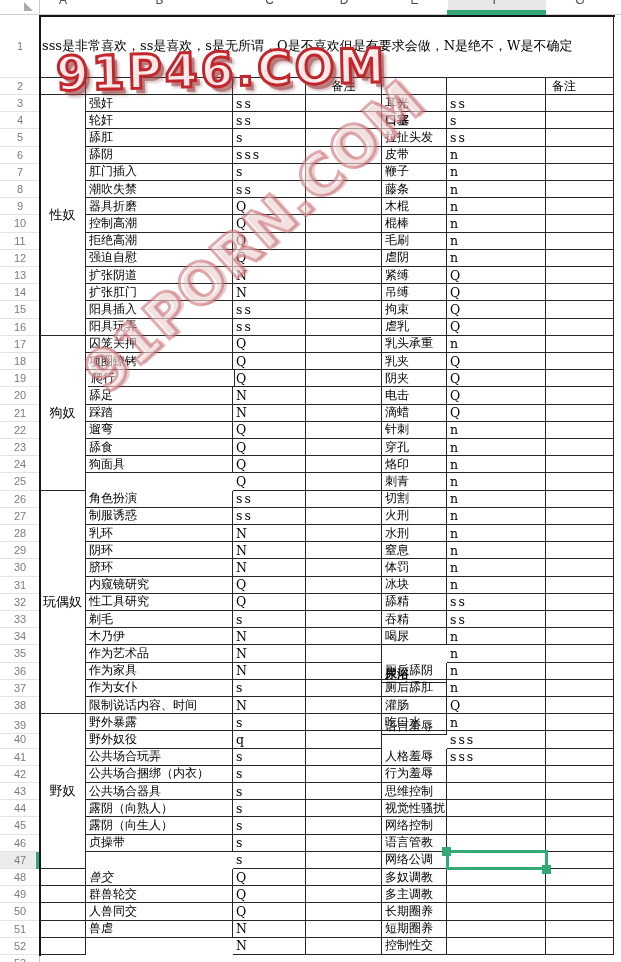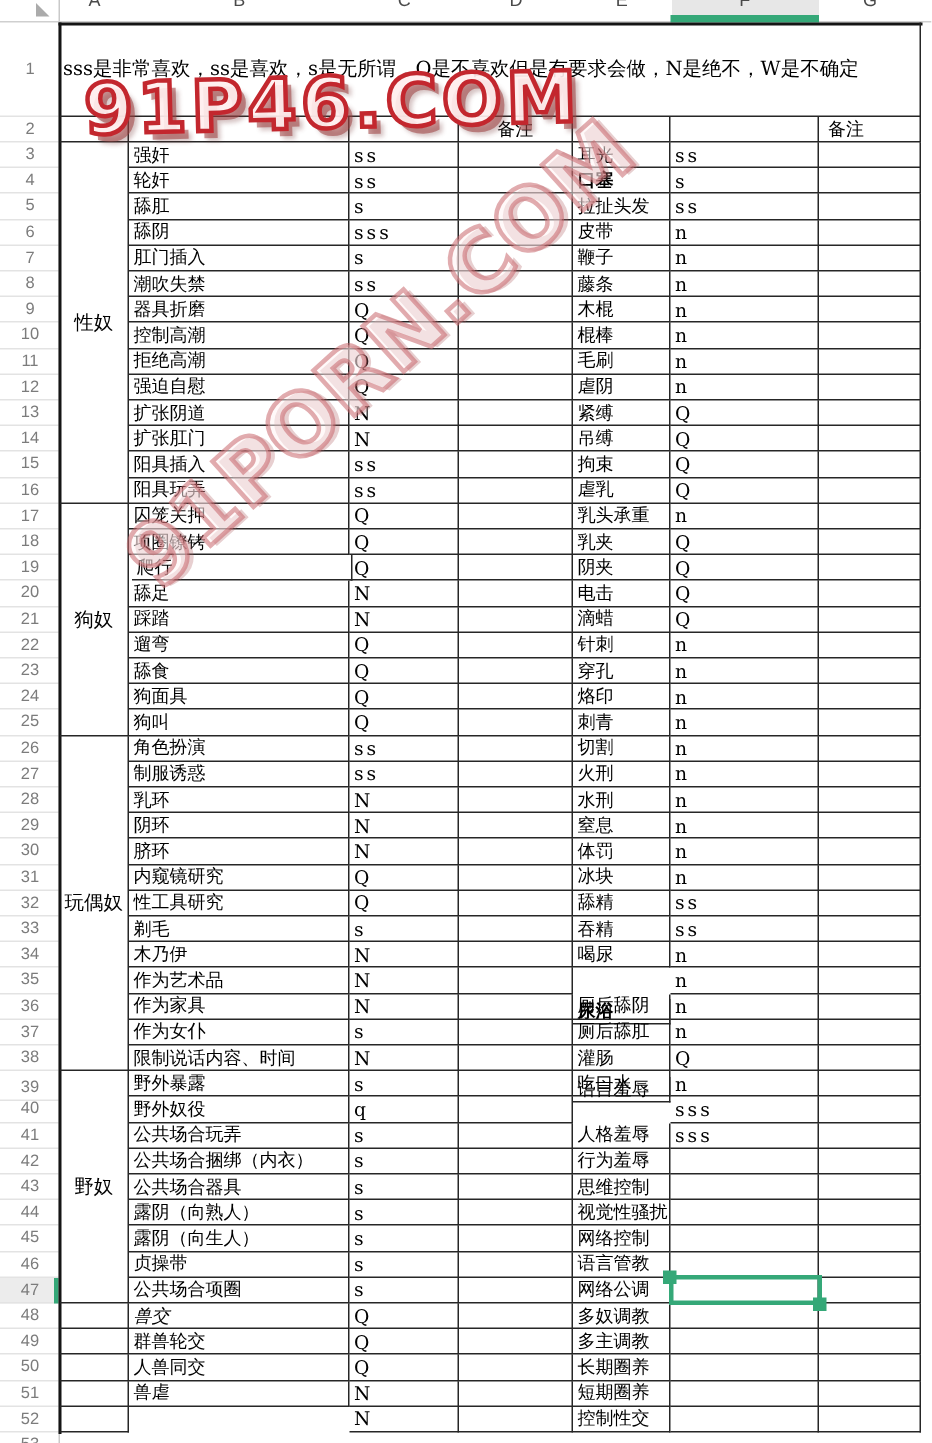--- a/index.html
+++ b/index.html
@@ -268,21 +268,20 @@
       <div class="cell" style="left: 306px; top: 439px; width: 76px; height: 17.2px; pointer-events: auto;"></div>
       <div class="cell" style="left: 382px; top: 439px; width: 65px; height: 17.2px; pointer-events: auto;">穿孔</div>
       <div class="cell rating" style="left: 447px; top: 439px; width: 99px; height: 17.2px; pointer-events: auto;">n</div>
       <div class="cell" style="left: 546px; top: 439px; width: 68px; height: 17.2px; pointer-events: auto;"></div>
       <div class="cell" style="left: 86px; top: 456.2px; width: 147px; height: 17.2px; pointer-events: auto;">狗面具</div>
       <div class="cell rating" style="left: 233px; top: 456.2px; width: 73px; height: 17.2px; pointer-events: auto;">Q</div>
       <div class="cell" style="left: 306px; top: 456.2px; width: 76px; height: 17.2px; pointer-events: auto;"></div>
       <div class="cell" style="left: 382px; top: 456.2px; width: 65px; height: 17.2px; pointer-events: auto;">烙印</div>
       <div class="cell rating" style="left: 447px; top: 456.2px; width: 99px; height: 17.2px; pointer-events: auto;">n</div>
       <div class="cell" style="left: 546px; top: 456.2px; width: 68px; height: 17.2px; pointer-events: auto;"></div>
-      <div class="cell" style="left: 86px; top: 473.4px; width: 147px; height: 17.2px; pointer-events: auto;">狗叫</div>
       <div class="cell rating" style="left: 233px; top: 473.4px; width: 73px; height: 17.2px; pointer-events: auto;">Q</div>
       <div class="cell" style="left: 306px; top: 473.4px; width: 76px; height: 17.2px; pointer-events: auto;"></div>
       <div class="cell" style="left: 382px; top: 473.4px; width: 65px; height: 17.2px; pointer-events: auto;">刺青</div>
       <div class="cell rating" style="left: 447px; top: 473.4px; width: 99px; height: 17.2px; pointer-events: auto;">n</div>
       <div class="cell" style="left: 546px; top: 473.4px; width: 68px; height: 17.2px; pointer-events: auto;"></div>
       <div class="cell" style="left: 86px; top: 490.6px; width: 147px; height: 17.2px; pointer-events: auto;">角色扮演</div>
       <div class="cell rating" style="left: 233px; top: 490.6px; width: 73px; height: 17.2px; pointer-events: auto;">ss</div>
       <div class="cell" style="left: 306px; top: 490.6px; width: 76px; height: 17.2px; pointer-events: auto;"></div>
       <div class="cell" style="left: 382px; top: 490.6px; width: 65px; height: 17.2px; pointer-events: auto;">切割</div>
       <div class="cell rating" style="left: 447px; top: 490.6px; width: 99px; height: 17.2px; pointer-events: auto;">n</div>
@@ -400,21 +399,20 @@
       <div class="cell" style="left: 306px; top: 817.4px; width: 76px; height: 17.2px; pointer-events: auto;"></div>
       <div class="cell" style="left: 382px; top: 817.4px; width: 65px; height: 17.2px; pointer-events: auto;">网络控制</div>
       <div class="cell rating" style="left: 447px; top: 817.4px; width: 99px; height: 17.2px; pointer-events: auto;"></div>
       <div class="cell" style="left: 546px; top: 817.4px; width: 68px; height: 17.2px; pointer-events: auto;"></div>
       <div class="cell" style="left: 86px; top: 834.6px; width: 147px; height: 17.2px; pointer-events: auto;">贞操带</div>
       <div class="cell rating" style="left: 233px; top: 834.6px; width: 73px; height: 17.2px; pointer-events: auto;">s</div>
       <div class="cell" style="left: 306px; top: 834.6px; width: 76px; height: 17.2px; pointer-events: auto;"></div>
       <div class="cell" style="left: 382px; top: 834.6px; width: 65px; height: 17.2px; pointer-events: auto;">语言管教</div>
       <div class="cell rating" style="left: 447px; top: 834.6px; width: 99px; height: 17.2px; pointer-events: auto;"></div>
       <div class="cell" style="left: 546px; top: 834.6px; width: 68px; height: 17.2px; pointer-events: auto;"></div>
-      <div class="cell" style="left: 86px; top: 851.8px; width: 147px; height: 17.2px; pointer-events: auto;">公共场合项圈</div>
       <div class="cell rating" style="left: 233px; top: 851.8px; width: 73px; height: 17.2px; pointer-events: auto;">s</div>
       <div class="cell" style="left: 306px; top: 851.8px; width: 76px; height: 17.2px; pointer-events: auto;"></div>
       <div class="cell" style="left: 382px; top: 851.8px; width: 65px; height: 17.2px; pointer-events: auto;">网络公调</div>
       <div class="cell rating" style="left: 447px; top: 851.8px; width: 99px; height: 17.2px; pointer-events: auto;"></div>
       <div class="cell" style="left: 546px; top: 851.8px; width: 68px; height: 17.2px; pointer-events: auto;"></div>
       <div class="cell" style="left: 86px; top: 869px; width: 147px; height: 17.2px; pointer-events: auto; font-style: italic;">兽交</div>
       <div class="cell rating" style="left: 233px; top: 869px; width: 73px; height: 17.2px; pointer-events: auto;">Q</div>
       <div class="cell" style="left: 306px; top: 869px; width: 76px; height: 17.2px; pointer-events: auto;"></div>
       <div class="cell" style="left: 382px; top: 869px; width: 65px; height: 17.2px; pointer-events: auto;">多奴调教</div>
       <div class="cell rating" style="left: 447px; top: 869px; width: 99px; height: 17.2px; pointer-events: auto;"></div>

